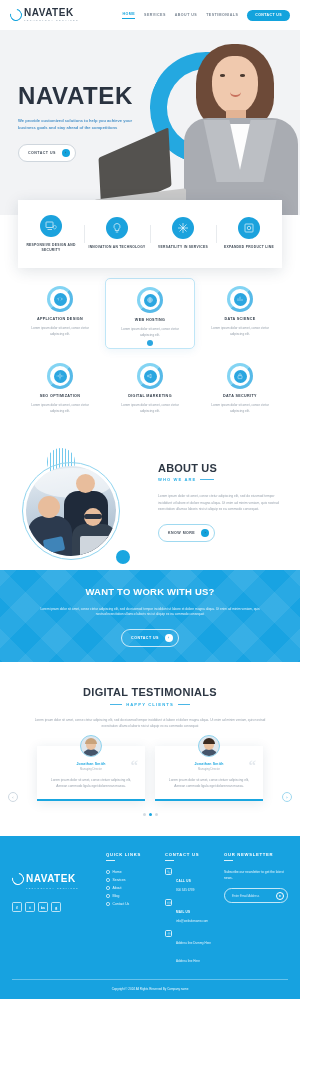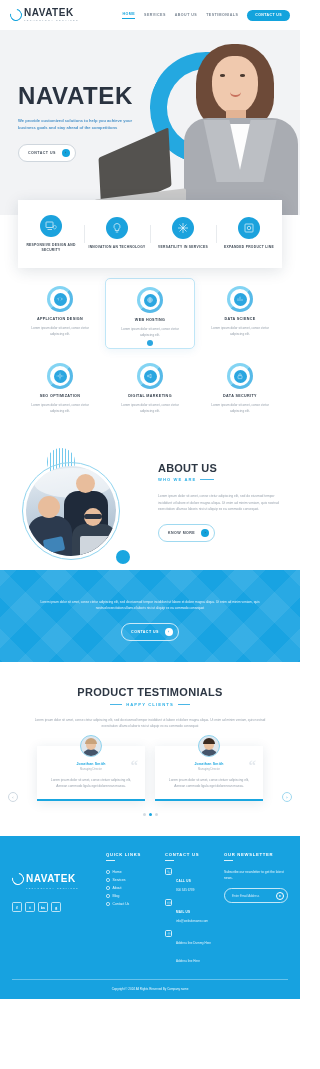--- a/index.html
+++ b/index.html
@@ -374,30 +374,31 @@
         </div>
       <div class="ab-d">Lorem ipsum dolor sit amet, conse ctetur adipiscing elit, sed do eiusmod tempor incididunt ut labore et dolore magna aliqua. Ut enim ad minim veniam, quis nostrud exercitation ullamco laboris nisi ut aliquip ex ea commodo consequat.</div>
       <div class="ab-btn">
         <span>KNOW MORE</span>
         <span class="btn-dot">›</span>
       </div>
     </div>
   </div>
 
   <div class="cta">
+    <div class="cta-t2">WANT TO WORK WITH US?</div>
     <div class="cta-d">Lorem ipsum dolor sit amet, conse ctetur adipiscing elit, sed do eiusmod tempor incididunt ut labore et dolore magna aliqua. Ut enim ad minim veniam, quis nostrud exercitation ullamco laboris nisi ut aliquip ex ea commodo consequat</div>
     <div class="cta-btn">
       <span>CONTACT US</span>
       <span class="btn-dot">›</span>
     </div>
   </div>
 
   <div class="tst">
     <div class="sec-head">
-      <div class="sec-t">PRODUCT TESTIMONIALS</div>
+      <div class="sec-t">DIGITAL TESTIMONIALS</div>
       <div class="sec-s">
           <i></i>
           <span>HAPPY CLIENTS</span>
           <i></i>
         </div>
     </div>
     <div class="tst-d">Lorem ipsum dolor sit amet, conse ctetur adipiscing elit, sed do eiusmod tempor incididunt ut labore et dolore magna aliqua. Ut enim ad minim veniam, quis nostrud exercitation ullamco laboris nisi ut aliquip ex ea commodo consequat</div>
 
     <div class="tst-row">
       <div class="tarrow l">‹</div>

